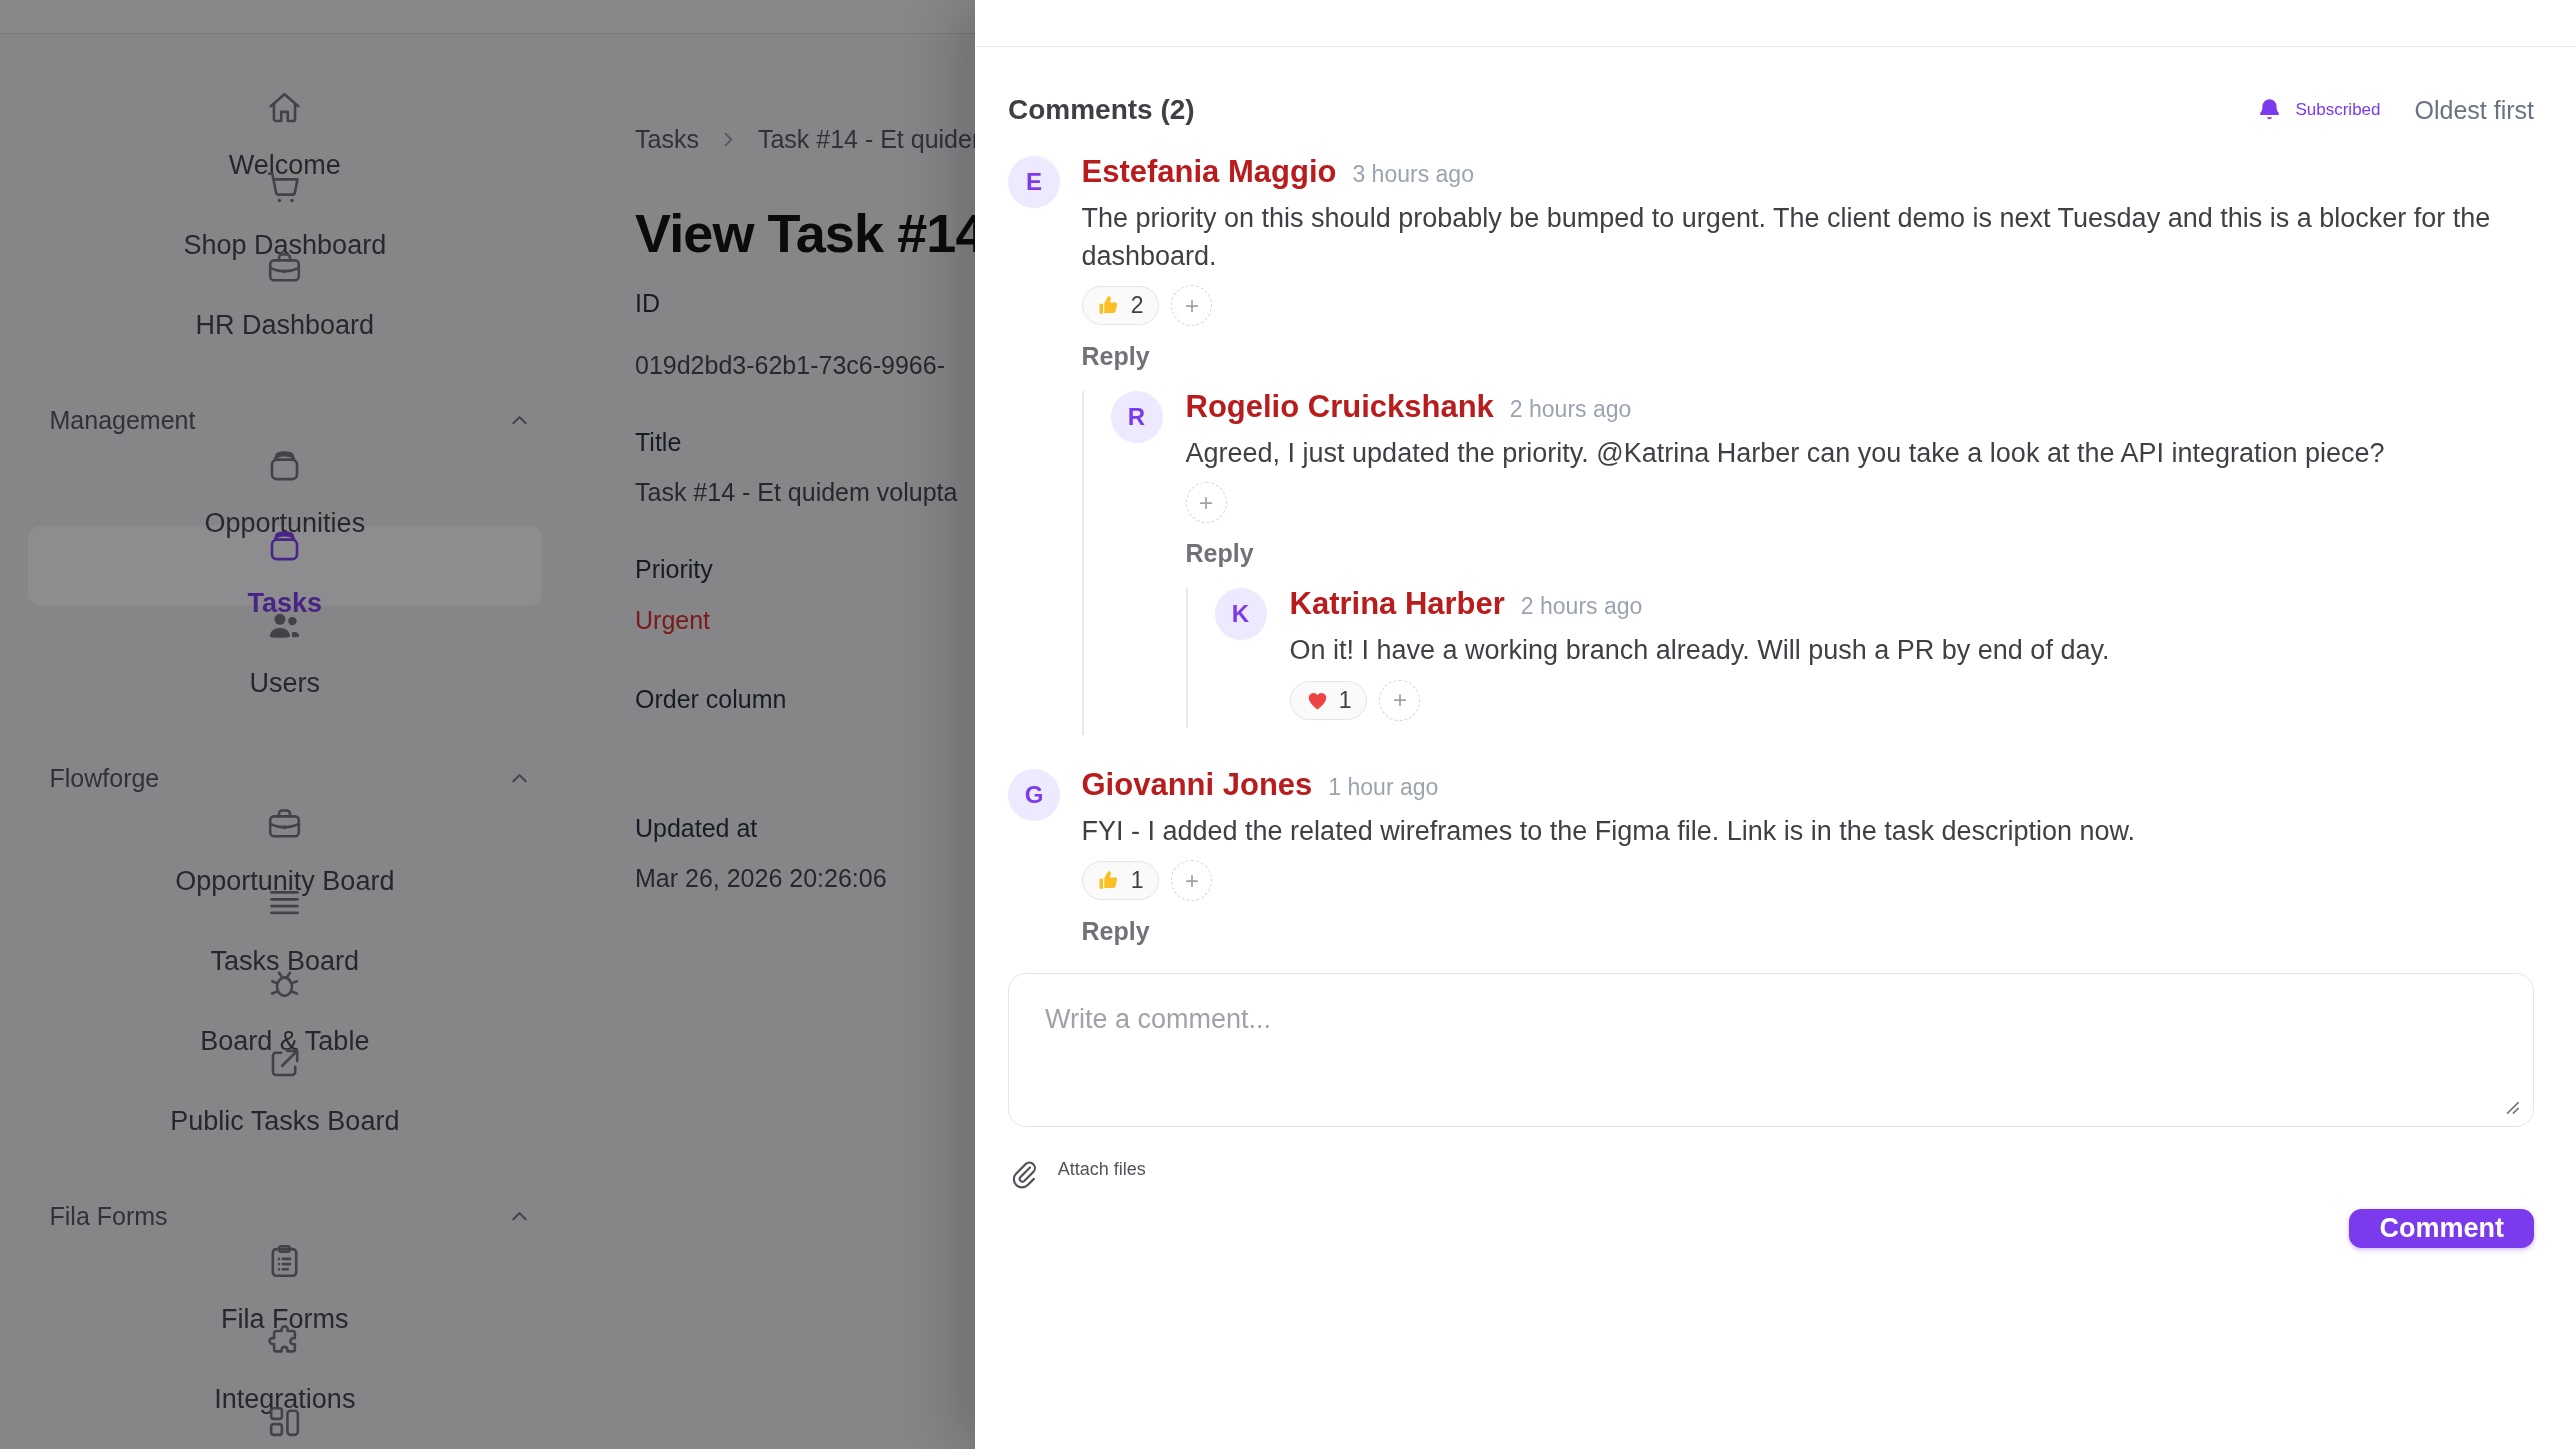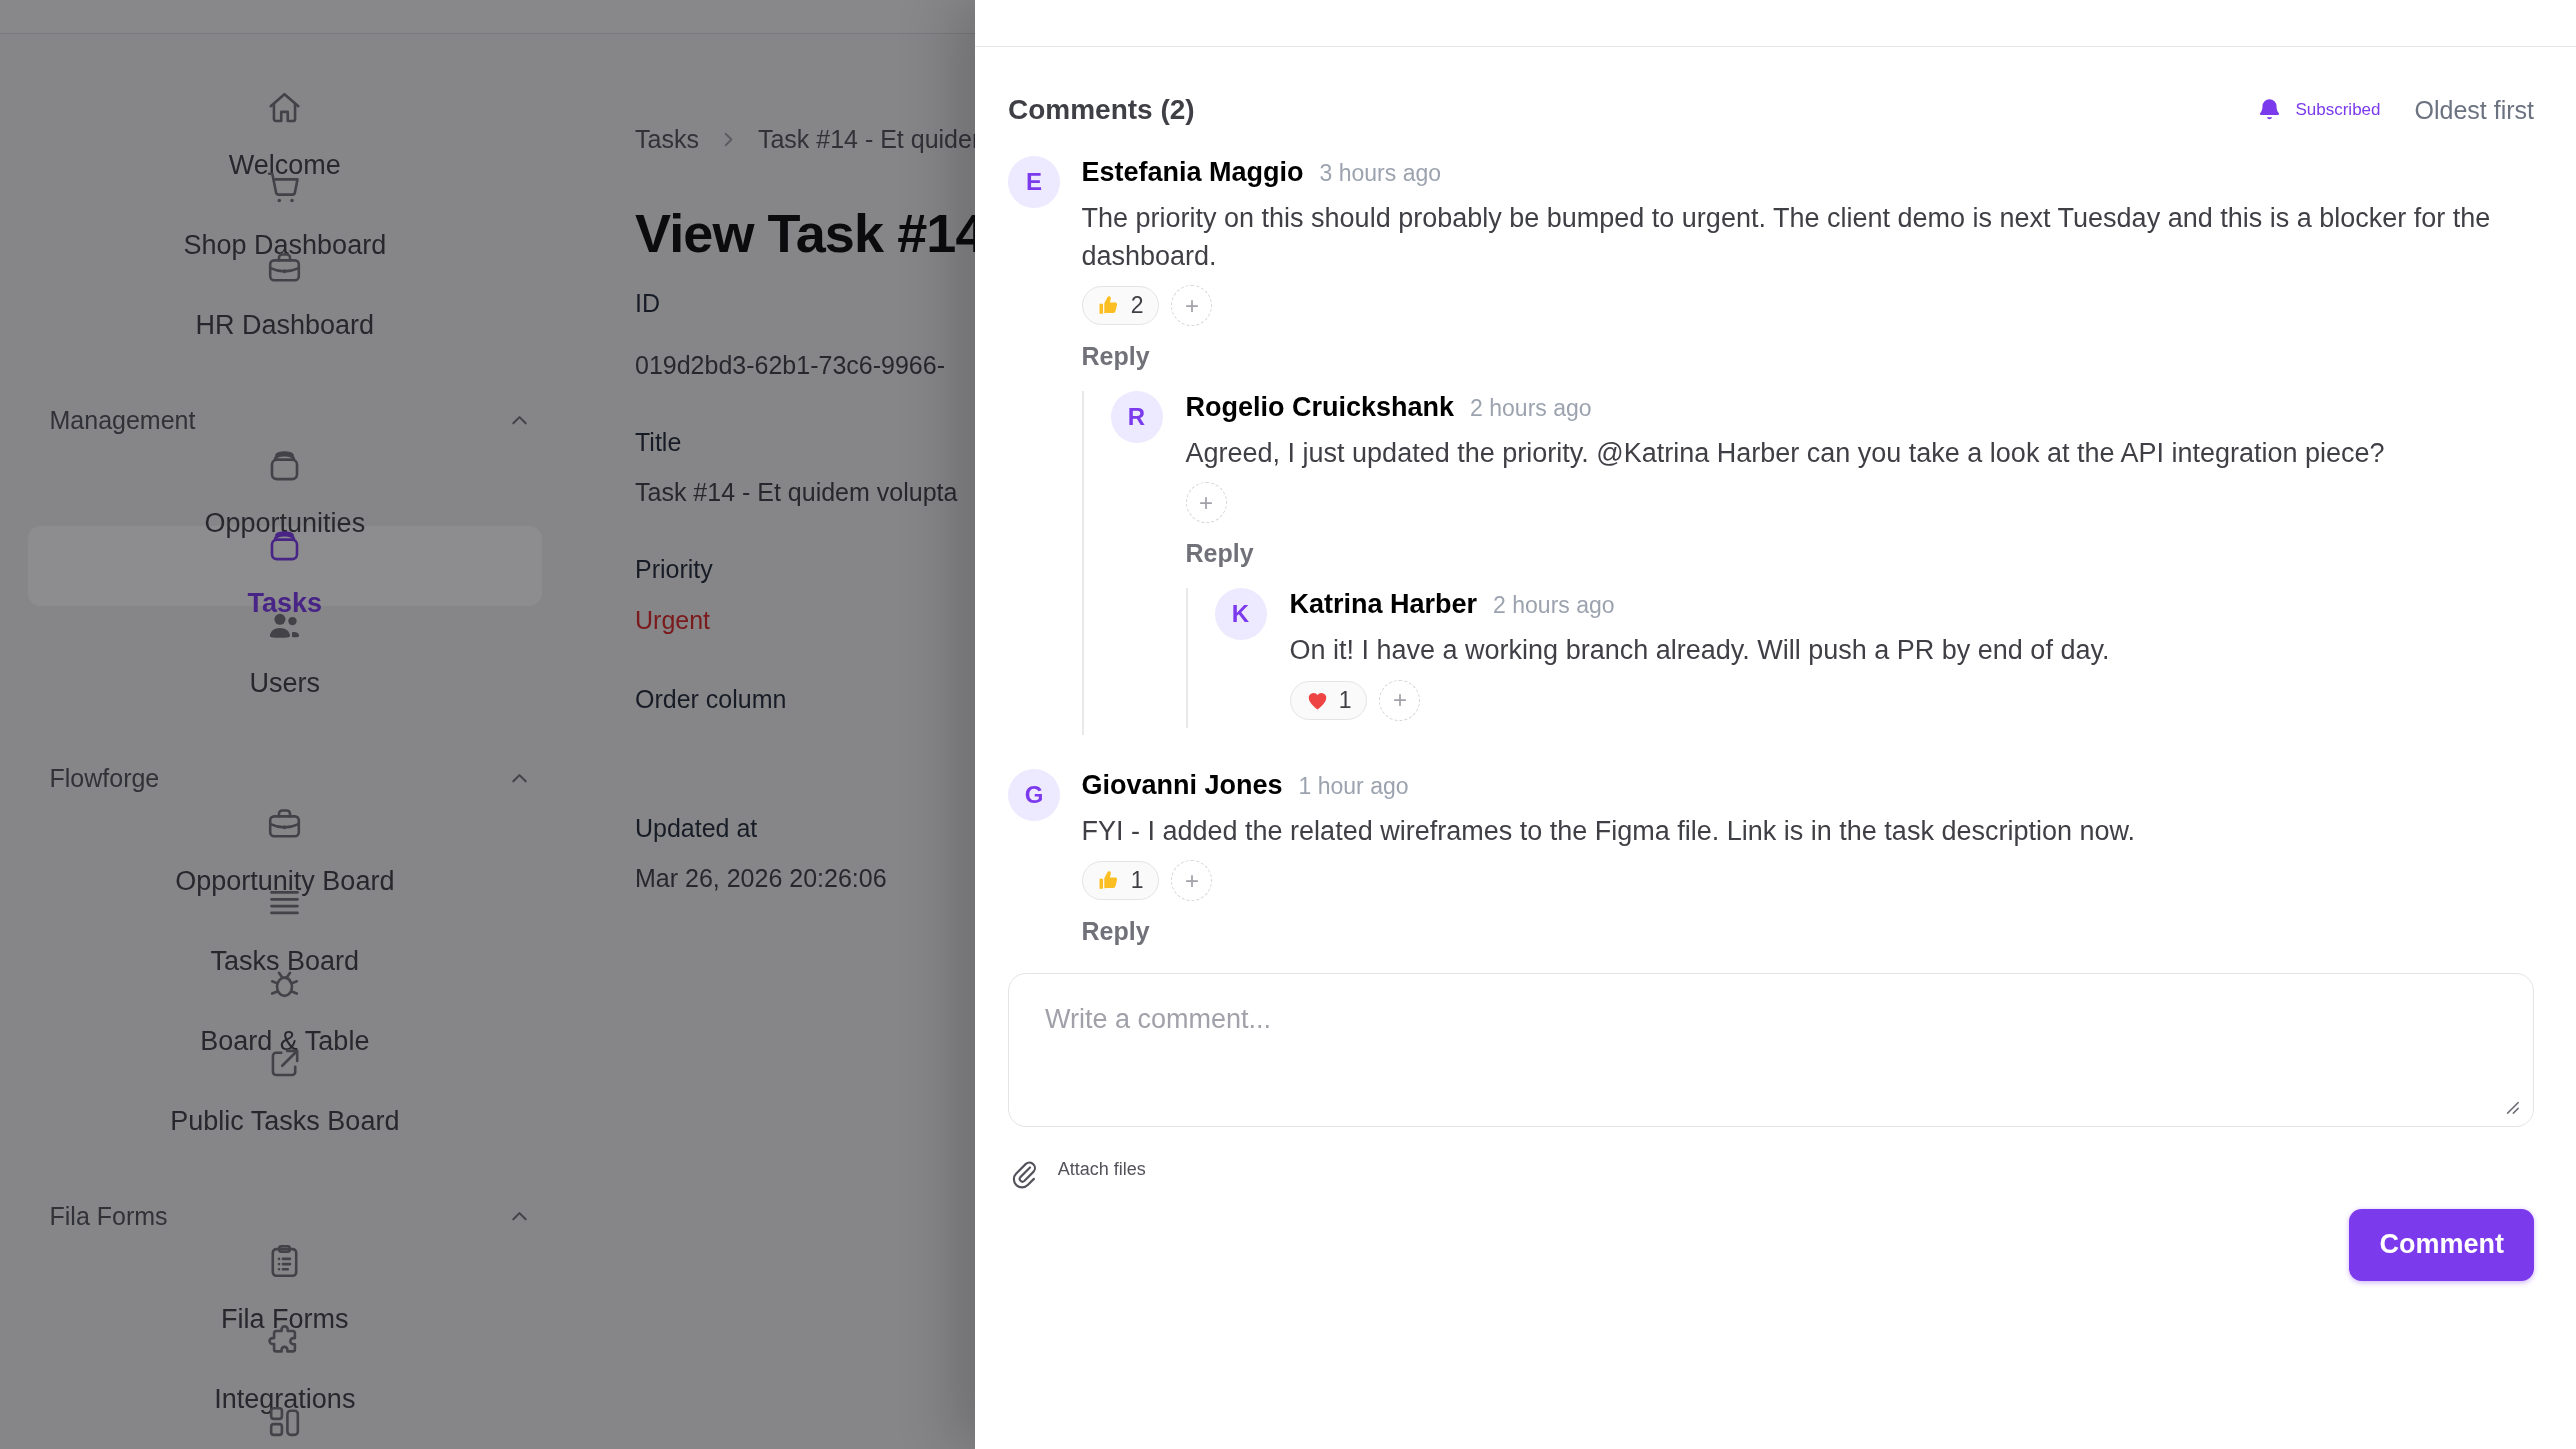--- a/index.html
+++ b/index.html
@@ -46,21 +46,21 @@
   .subscribe{display:flex;align-items:center;gap:11.6px;color:#7c3aed;font-size:17px;font-weight:500;}
   .subscribe .bell{width:29px;height:29px;}
   .subscribe .bell svg{width:29px;height:29px;display:block;}
   .sort-toggle{font-size:25px;color:#6b7280;}
 
   .comment{display:flex;gap:21.5px;}
   .avatar{width:52px;height:52px;border-radius:50%;background:#ede9fe;color:#7c3aed;
           font-size:24px;font-weight:600;display:flex;align-items:center;justify-content:center;flex:none;}
   .c-content{flex:1;min-width:0;}
   .c-header{display:flex;align-items:baseline;gap:16px;}
-  .c-author{font-size:27px;font-weight:600;color:#000000;line-height:32px;}
+  .c-author{font-size:31px;font-weight:600;color:#b91c1c;line-height:32px;}
   .c-time{font-size:23px;color:#9ca3af;}
   .c-body{margin-top:10.7px;font-size:27px;line-height:38px;color:#3f3f46;}
   .reactions{display:flex;align-items:center;gap:12.5px;margin-top:10.7px;}
   .reaction-pill{display:inline-flex;align-items:center;gap:9px;height:39px;padding:0 14.3px;
                  border:1.8px solid #e4e4e7;background:#fafafa;border-radius:894px;}
   .reaction-pill .emoji{width:25px;height:25px;}
   .reaction-pill .emoji svg{width:25px;height:25px;display:block;}
   .reaction-count{font-size:23px;color:#3f3f46;}
   .add-reaction{width:41px;height:41px;border-radius:50%;border:1.8px dashed #d4d4d8;background:#fff;
                 color:#a1a1aa;font-size:24px;line-height:1;display:flex;align-items:center;justify-content:center;}
@@ -72,21 +72,21 @@
   .composer textarea{width:100%;height:154px;border:1.8px solid #e4e4e7;border-radius:18px;
                      padding:30px 36px;font-size:27px;color:#3f3f46;resize:none;outline:none;display:block;
                      font-family:"Liberation Sans","DejaVu Sans",sans-serif;background:#fff;}
   .composer textarea::placeholder{color:#a1a1aa;}
   .resize-grip{position:absolute;right:12.5px;bottom:10.7px;width:23px;height:23px;color:#71717a;}
   .resize-grip svg{width:23px;height:23px;display:block;}
   .attach-row{margin-top:32px;display:flex;align-items:flex-start;gap:19.7px;color:#52525b;font-size:18px;width:max-content;}
   .attach-row .clip{width:30px;height:30px;color:#52525b;}
   .attach-row .clip svg{width:30px;height:30px;display:block;}
   .panel-footer{margin-top:19.7px;display:flex;justify-content:flex-end;}
-  .comment-btn{min-width:157px;height:72px;padding:0 30px;background:#7c3aed;color:#ffffff;border:none;
+  .comment-btn{min-width:157px;height:39px;padding:0 30px;background:#7c3aed;color:#ffffff;border:none;
                border-radius:12.5px;font-size:27px;font-weight:600;font-family:inherit;
                display:flex;align-items:center;justify-content:center;box-shadow:0 1.8px 5.4px rgba(124,58,237,0.35);}
 </style>
 </head>
 <body>
 
 <svg width="0" height="0" style="position:absolute">
   <defs>
     <g id="i-home">
         <path d="M3.5 11.2 12 3.8l8.5 7.4" fill="none" stroke="currentColor" stroke-width="1.6" stroke-linecap="round" stroke-linejoin="round"></path>

